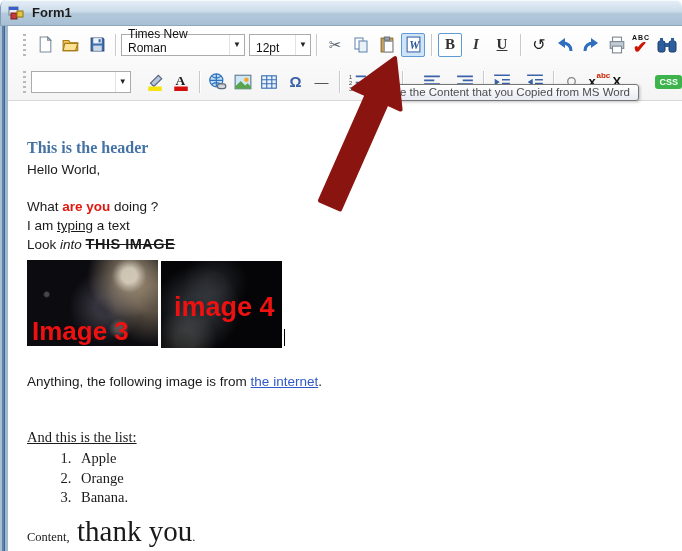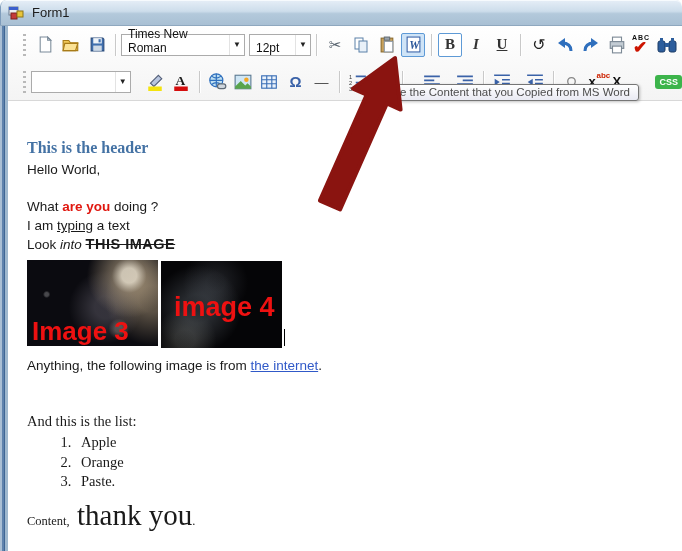--- a/index.html
+++ b/index.html
@@ -5,21 +5,21 @@
   * { margin:0; padding:0; box-sizing:border-box; }
   html,body { width:682px; height:551px; overflow:hidden; background:#fff;
               font-family:"Liberation Sans", sans-serif; }
   #window { position:absolute; inset:0; width:682px; height:551px;
             border-radius:6px 6px 0 0; overflow:hidden; background:#fff; }
 
   
   #titlebar { position:absolute; left:0; top:0; width:682px; height:26px;
               background:linear-gradient(#e6eef7 0%, #cdddeb 45%, #b3c9db 55%, #a9c0d4 100%);
               border-bottom:1px solid #8fa8bf; border-radius:6px 6px 0 0;
-              box-shadow:inset 0 1px 0 #f6fafd, inset 1px 0 0 #7e9cbb; }
+              box-shadow:inset 0 1px 0 #f6fafd, inset 1px 0 0 #7e9cbb;font-weight:bold; }
   #form-icon { position:absolute; left:8px; top:5px; width:16px; height:16px; }
   #title-text { position:absolute; left:32px; top:5px; font-size:13px; color:#1c1c1c; }
   #left-border { position:absolute; left:0; top:26px; width:8px; bottom:0;
                  background:linear-gradient(90deg,#aabfd4 0 2px,#5f83ad 2px 4px,#3f6695 4px 5px,#9fb8ce 5px 8px); }
 
   
   #toolbars { position:absolute; left:8px; top:26px; right:0; height:74px;
               background:linear-gradient(#ffffff,#f4f4f4); }
   .tb-row { display:flex; align-items:center; height:37px; padding-left:14px; }
   .grip { width:5px; height:22px; margin-right:5px;
@@ -87,23 +87,23 @@
        radial-gradient(circle at 30% 55%, rgba(120,130,140,.30) 0 15%, transparent 45%),
        radial-gradient(circle at 20% 90%, rgba(150,150,140,.25) 0 8%, transparent 25%),
        radial-gradient(circle at 45% 25%, rgba(90,95,105,.25) 0 10%, transparent 35%),
        #050507; }
   .img3-label { position:absolute; left:5px; bottom:1px; color:#ee1111; font-weight:bold;
                 font-size:26px; line-height:28px; }
   .img4-label { position:absolute; left:13px; top:32px; color:#ee1111; font-weight:bold;
                 font-size:27px; line-height:29px; }
   .caret { display:inline-block; width:1px; height:17px; background:#000;
            vertical-align:bottom; margin-left:2px; margin-bottom:2px; }
-  .anything { margin-top:8px; }
+  .anything { margin-top:24px; }
   a.inet { color:#3059c8; text-decoration:underline; cursor:pointer; }
-  .list-intro { margin-top:37px; font-family:"Liberation Serif",serif; font-size:14.5px; }
+  .list-intro { margin-top:37px; font-family:"Liberation Serif",serif; font-size:14.5px;text-decoration:underline; }
   ol.fruit { margin-top:2px; padding-left:48px; font-family:Liberation Serif, serif;
              font-size:14.5px; }
   ol.fruit li { line-height:19.5px; padding-left:6px; }
   .finally { margin-top:14px; font-family:"Liberation Serif",serif; }
   .finally .small { font-size:12.5px; }
   .finally .big { font-size:29px;margin-top:45px; }
 </style>
 </head>
 <body>
 
@@ -347,21 +347,21 @@
         <span class="img4-label">image 4</span>
       </div><span class="caret"></span>
     </div>
 
     <div class="anything"><span>Anything, the following image is from </span><a class="inet">the internet</a><span>.</span></div>
 
     <div class="list-intro">And this is the list:</div>
     <ol class="fruit">
       <li>Apple</li>
       <li>Orange</li>
-      <li>Paste.</li>
+      <li>Banana.</li>
     </ol>
 
     <div class="finally"><span class="small">Content,</span><span class="big"> thank you</span><span class="small">.</span></div>
   </div>
 
   <svg id="arrow-overlay" viewBox="0 0 682 551">
     <polygon points="319.9,200.6 366.7,94.7 353.0,88.6 395,58 400.6,109.6 386.9,103.5 340.1,209.4" fill="#8a1410" stroke="#8a1410" stroke-width="4" stroke-linejoin="round"></polygon>
   </svg>
 </div>
 

